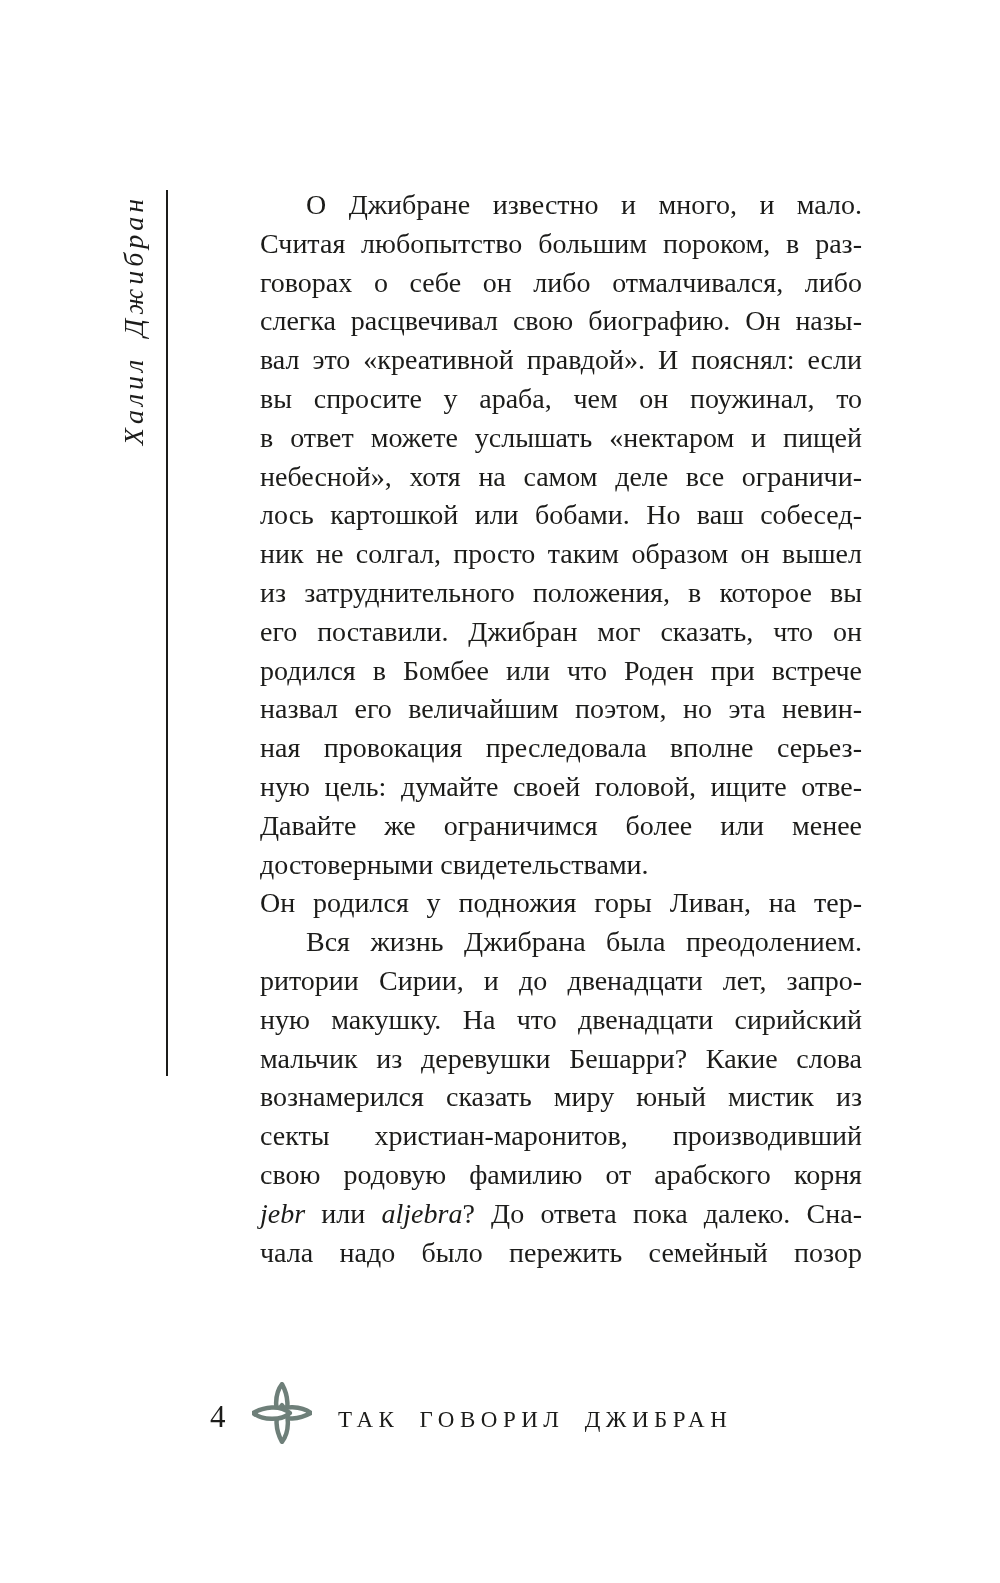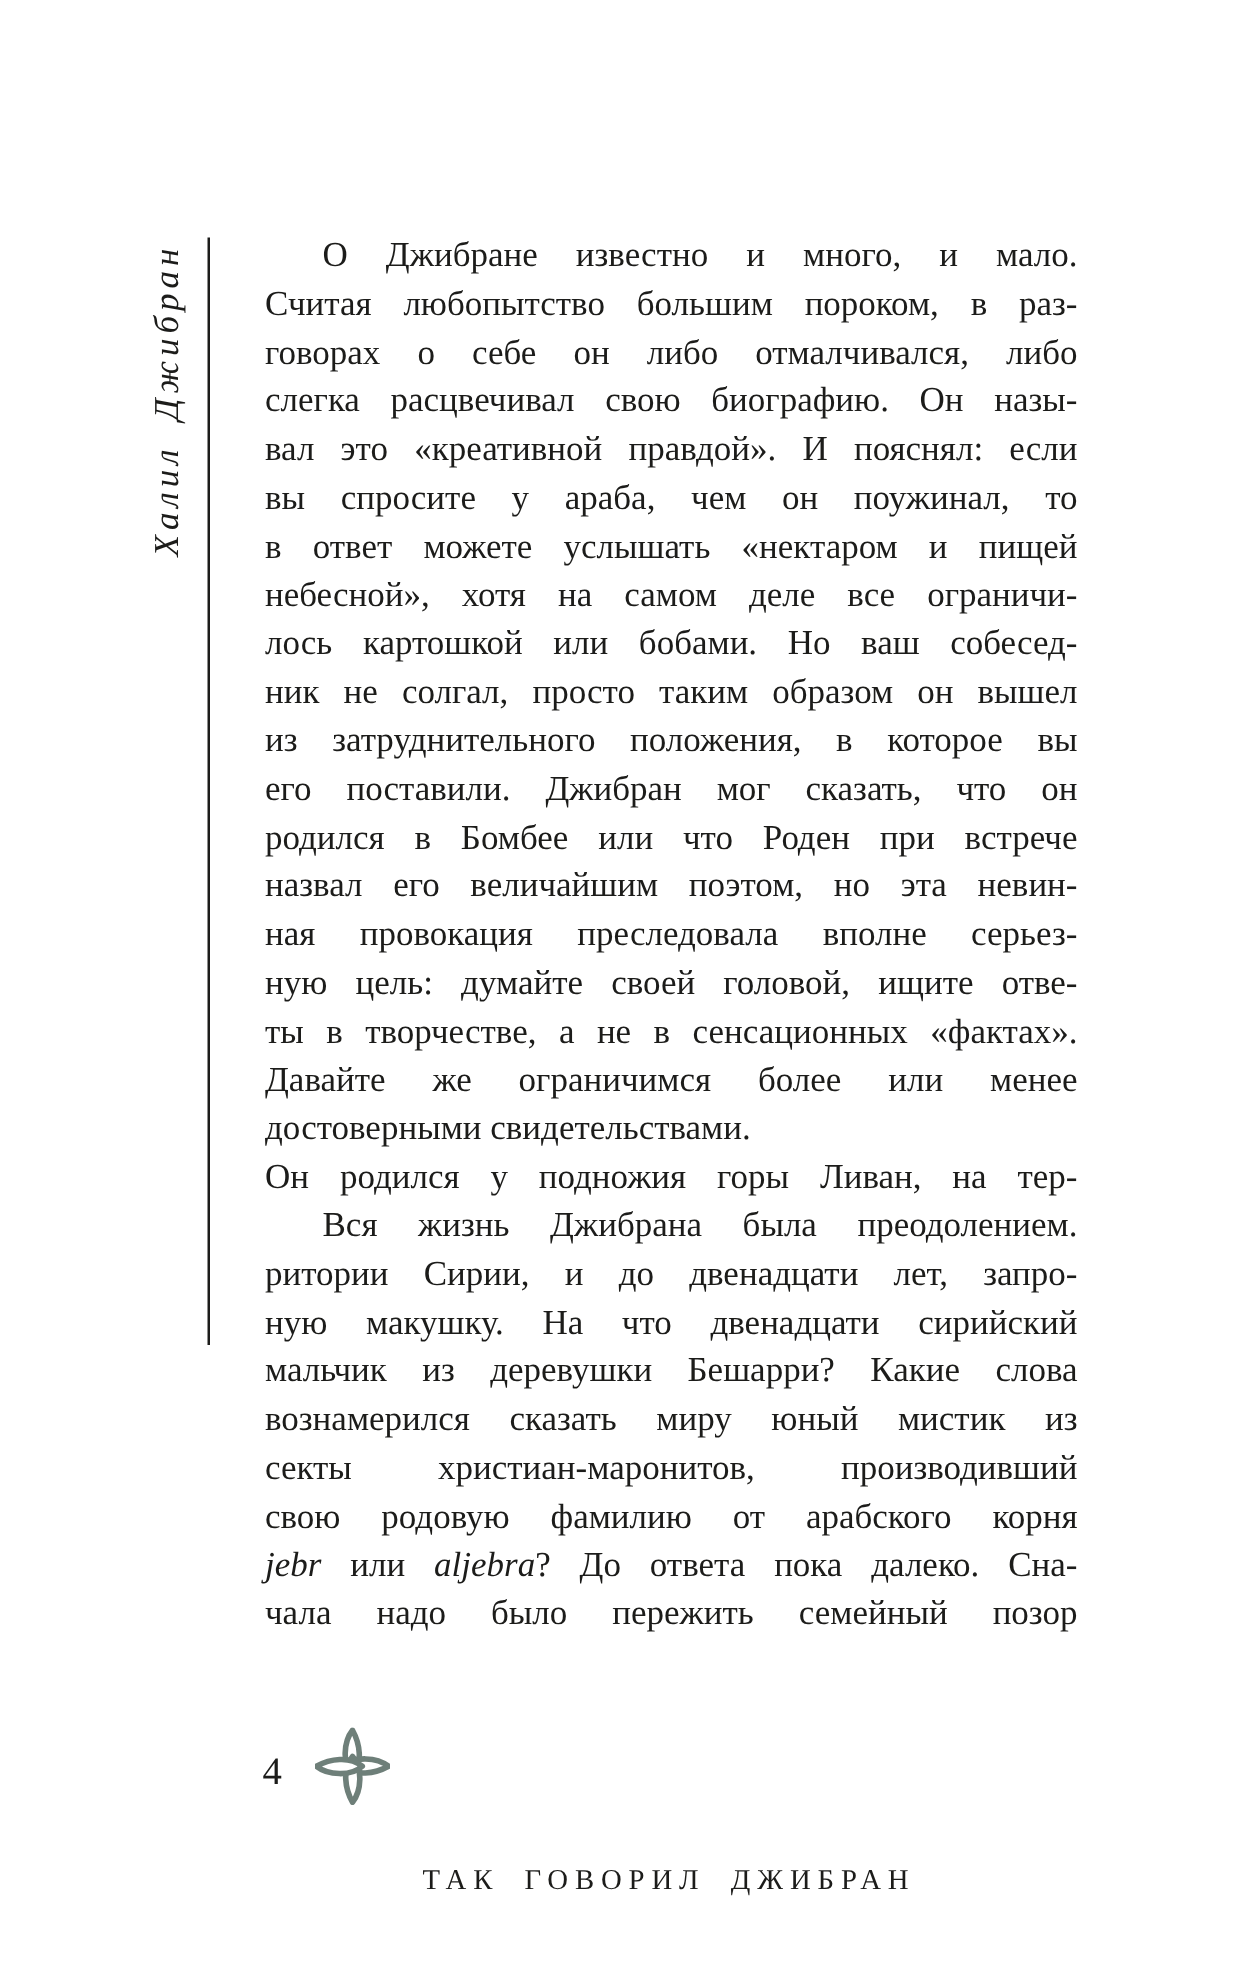--- a/index.html
+++ b/index.html
@@ -40,20 +40,21 @@
     left: 212px;
     top: 186px;
     width: 650px;
     font-size: 28px;
     line-height: 38.8px;
   }
   .line {
     white-space: nowrap;
     text-align: justify;
     text-align-last: justify;
+    margin-left: 48px;
     -moz-text-align-last: justify;
   }
   .line.indent { text-indent: 46px; }
   .line.para-end { text-align-last: left; -moz-text-align-last: left; }
   .line em { font-style: italic; }
   .page-num {
     position: absolute;
     left: 210px;
     top: 1401px;
     font-size: 31px;
@@ -63,21 +64,21 @@
     position: absolute;
     left: 252px;
     top: 1382px;
     width: 60px;
     height: 62px;
   }
   .ornament svg { display: block; width: 100%; height: 100%; }
   .running-title {
     position: absolute;
     left: 338px;
-    top: 1492px;
+    top: 1408px;
     font-size: 23px;
     line-height: 1;
     letter-spacing: 5.5px;
     word-spacing: 9px;
     white-space: nowrap;
   }
 </style>
 </head>
 <body>
 
@@ -97,21 +98,20 @@
       <div class="line">в ответ можете услышать «нектаром и пищей</div>
       <div class="line">небесной», хотя на самом деле все ограничи-</div>
       <div class="line">лось картошкой или бобами. Но ваш собесед-</div>
       <div class="line">ник не солгал, просто таким образом он вышел</div>
       <div class="line">из затруднительного положения, в которое вы</div>
       <div class="line">его поставили. Джибран мог сказать, что он</div>
       <div class="line">родился в Бомбее или что Роден при встрече</div>
       <div class="line">назвал его величайшим поэтом, но эта невин-</div>
       <div class="line">ная провокация преследовала вполне серьез-</div>
       <div class="line">ную цель: думайте своей головой, ищите отве-</div>
-      <div class="line">ты в творчестве, а не в сенсационных «фактах».</div>
       <div class="line">Давайте же ограничимся более или менее</div>
       <div class="line para-end">достоверными свидетельствами.</div>
       <div class="line">Он родился у подножия горы Ливан, на тер-</div>
       <div class="line indent">Вся жизнь Джибрана была преодолением.</div>
       <div class="line">ритории Сирии, и до двенадцати лет, запро-</div>
       <div class="line">ную макушку. На что двенадцати сирийский</div>
       <div class="line">мальчик из деревушки Бешарри? Какие слова</div>
       <div class="line">вознамерился сказать миру юный мистик из</div>
       <div class="line">секты христиан-маронитов, производивший</div>
       <div class="line">свою родовую фамилию от арабского корня</div>

